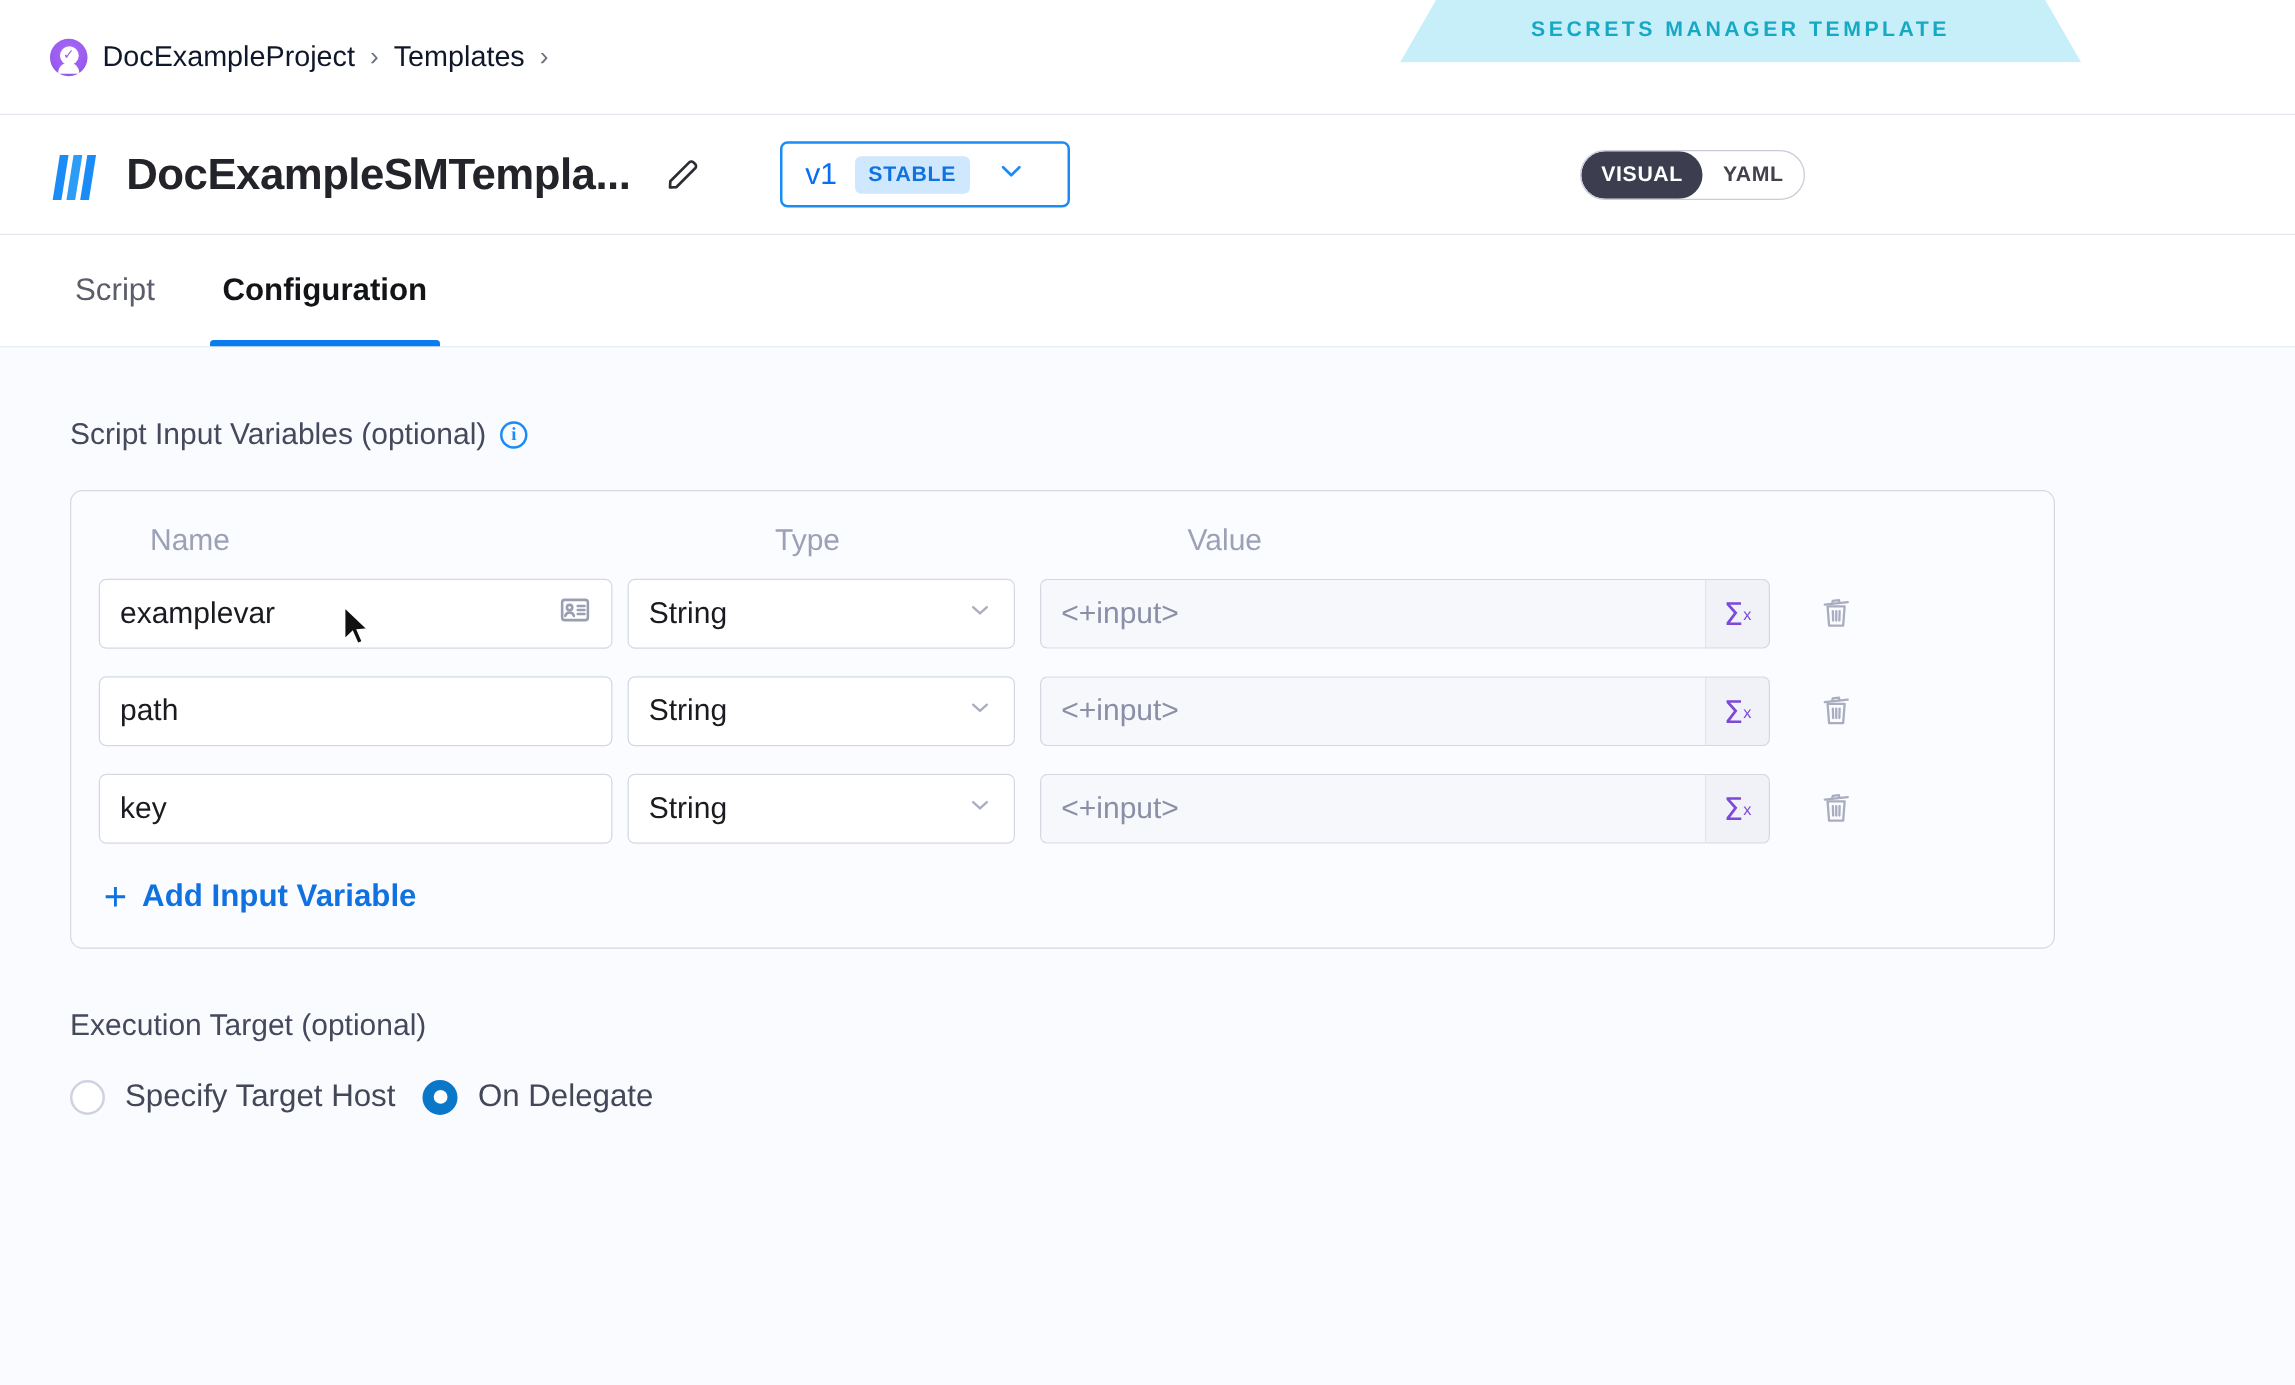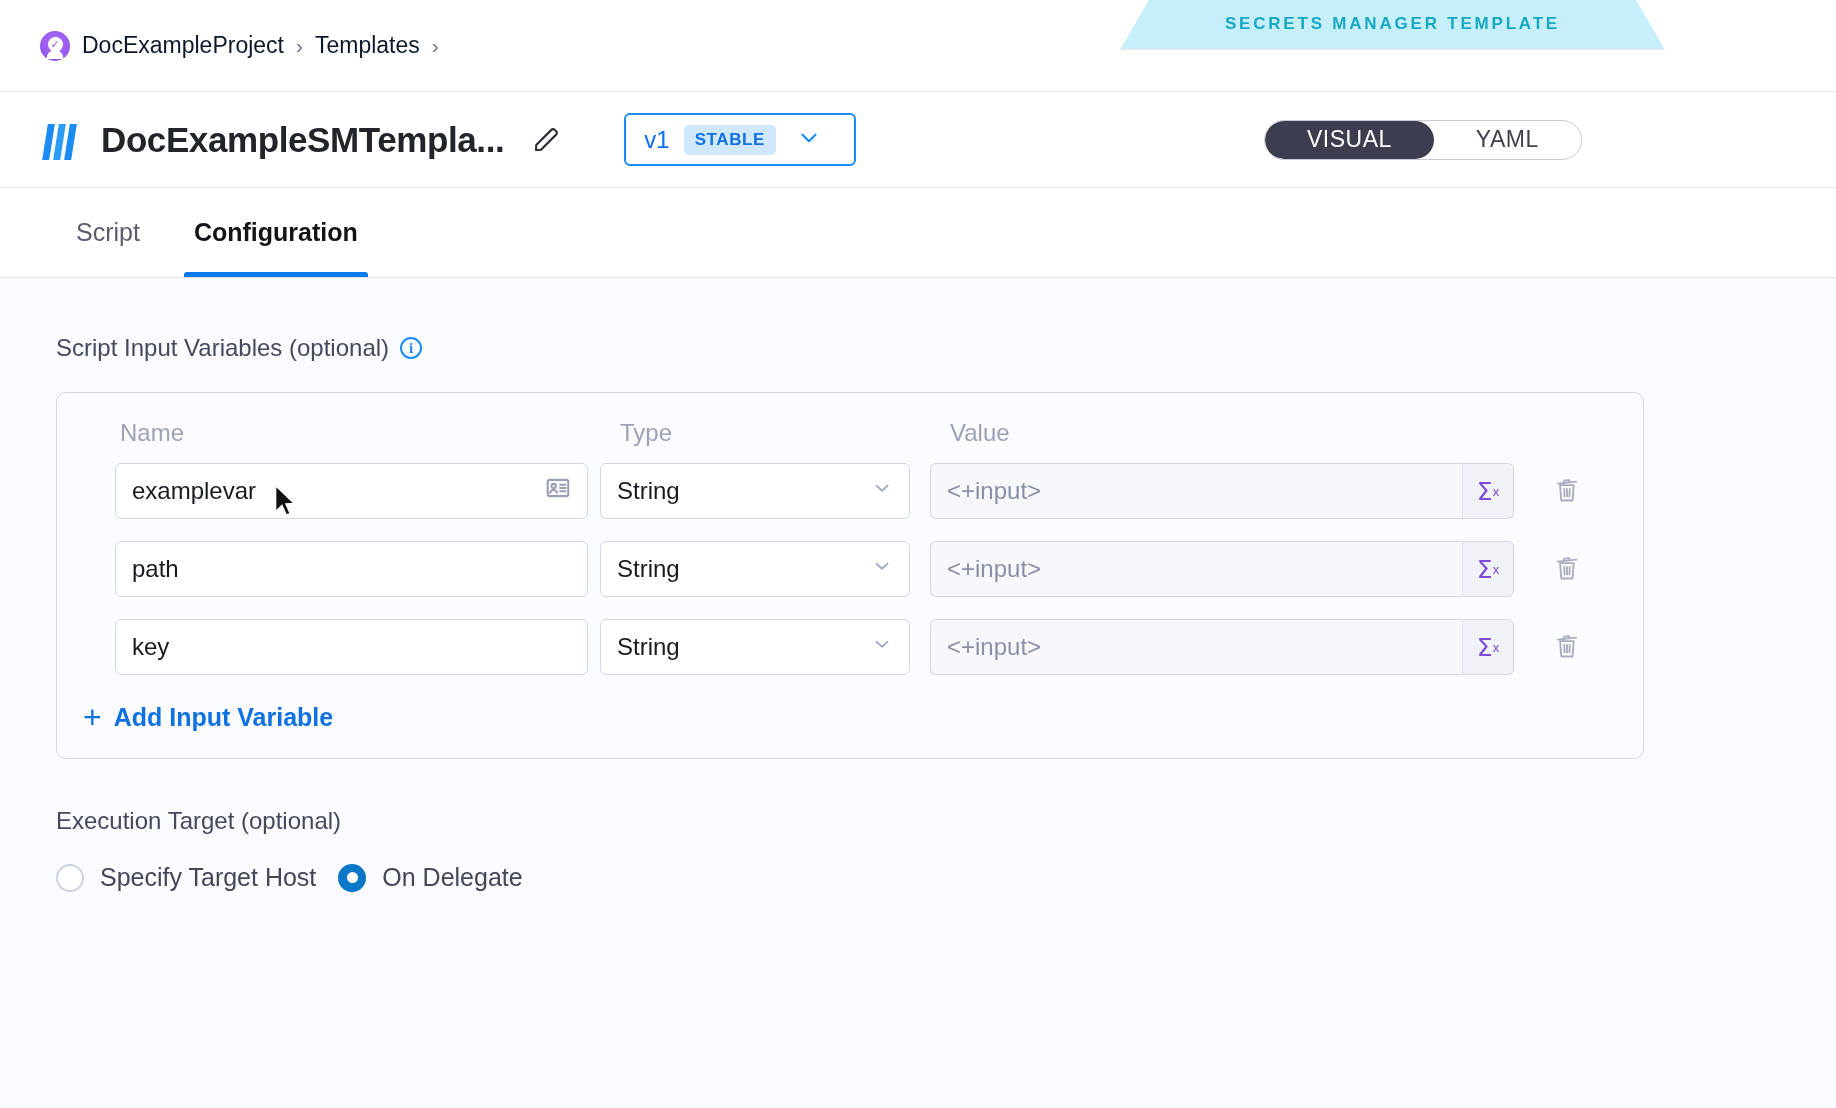--- a/index.html
+++ b/index.html
@@ -134,38 +134,38 @@
     display: flex; align-items: center;
     height: 40px;
     border: 1px solid #c9cbd7;
     border-radius: 22px;
     background: #ffffff;
     overflow: hidden;
   }
   .mode-opt {
     height: 100%;
     display: flex; align-items: center; justify-content: center;
-    padding: 0 42px;
-    font-size: 23px; font-weight: normal;
+    padding: 0 16px;
+    font-size: 17px; font-weight: bold;
     letter-spacing: 0.5px;
     cursor: pointer;
     color: #41424e;
   }
   .mode-opt.active {
     background: #3c3d4e; color: #ffffff;
     border-radius: 22px;
   }
 
   
   .tab-bar {
     height: 90px;
     background: #ffffff;
     border-bottom: 1px solid #e4e6ef;
     display: flex; align-items: stretch;
-    padding-left: 66px;
+    padding-left: 50px;
     gap: 34px;
   }
   .tab {
     display: flex; align-items: center;
     padding: 0 10px;
     font-size: 25px;
     color: #5b5d6b;
     cursor: pointer;
     position: relative;
   }
@@ -221,23 +221,22 @@
     height: 56px;
     border: 1px solid #d5d8e3;
     border-radius: 6px;
     background: #ffffff;
     display: flex; align-items: center;
     padding: 0 16px;
     font-size: 24px;
     color: #1a1b20;
   }
   .fld-name {
-    width: 473px;
+    width: 411px;
     justify-content: space-between;
-    margin-left: 36px;
   }
   .fld-type {
     width: 310px;
     margin-left: 12px;
     justify-content: space-between;
     cursor: pointer;
   }
   .fld-value-wrap {
     margin-left: 20px;
     display: flex; align-items: center;

